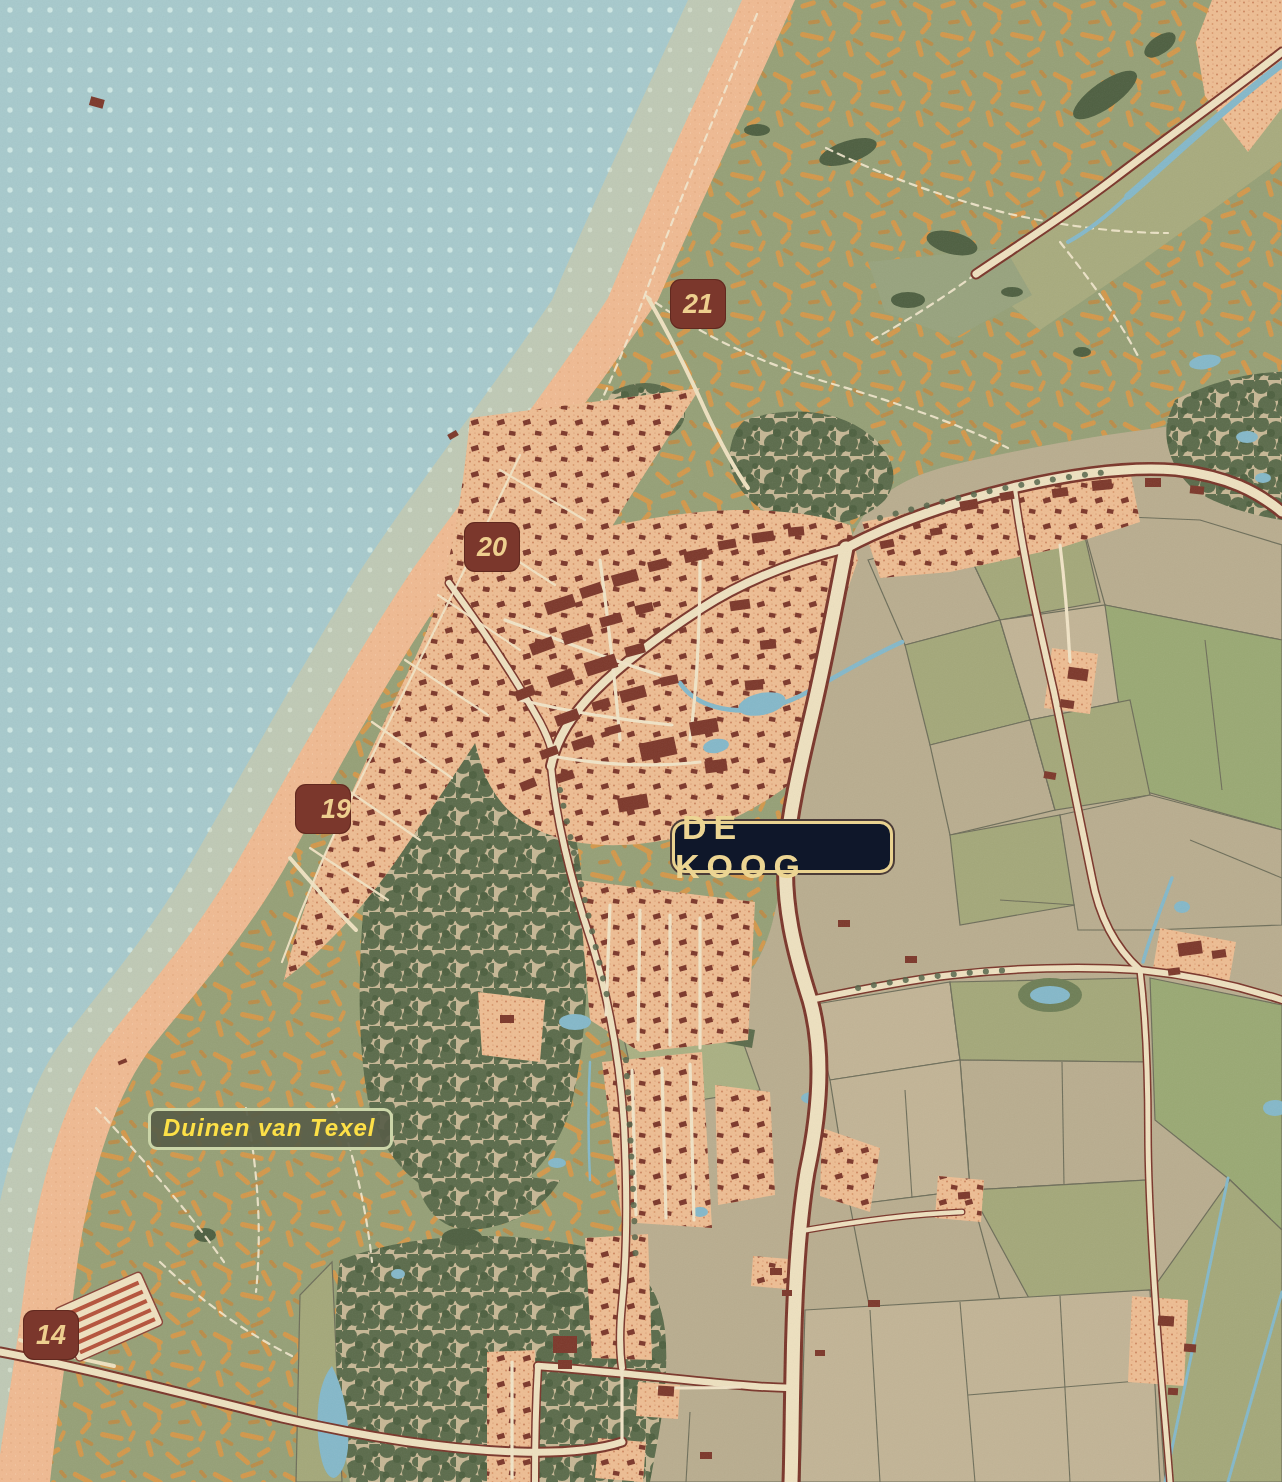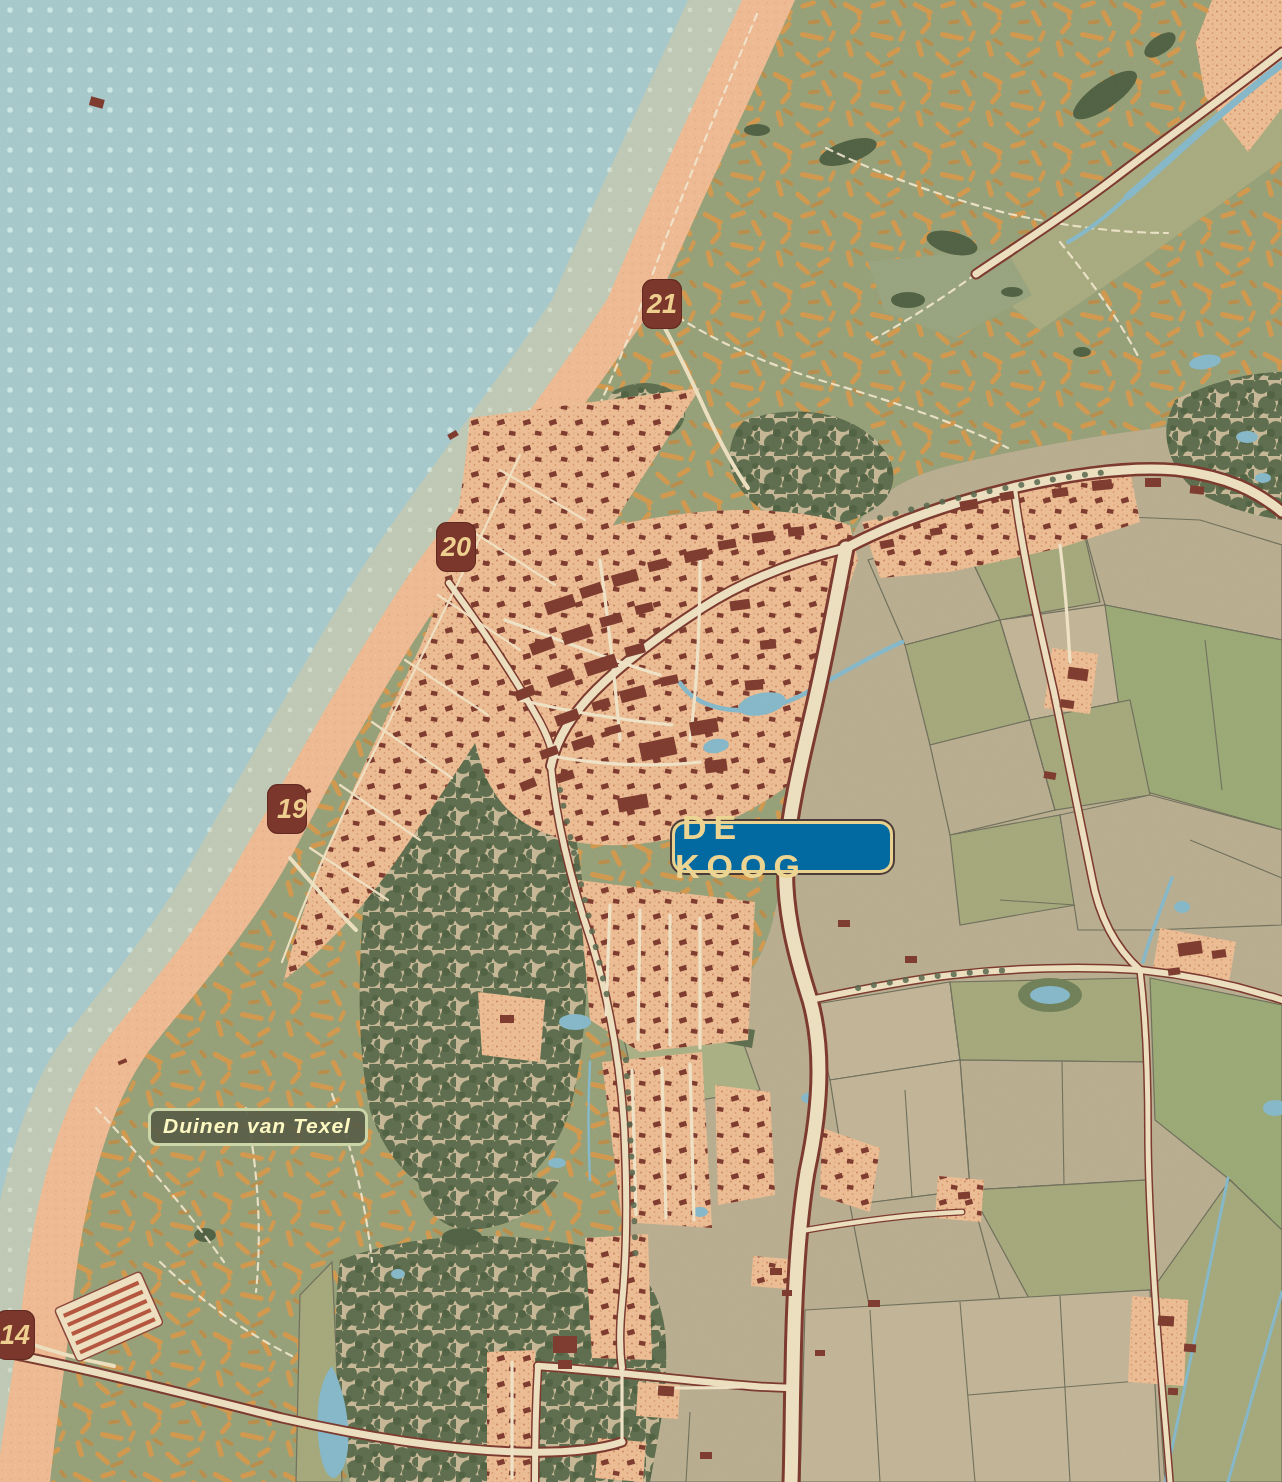--- a/index.html
+++ b/index.html
@@ -2,38 +2,39 @@
 <html><head>
 <meta charset="utf-8">
 <style>
   html,body{margin:0;padding:0;background:#8d8d7d;}
   #stage{position:relative;width:1282px;height:1482px;overflow:hidden;
          font-family:"Liberation Sans",sans-serif;background:#a7c9cc;}
   #map-svg{position:absolute;left:0;top:0;}
   .overlay{position:absolute;box-sizing:border-box;}
   .village-label{
     left:672px;top:821px;width:221px;height:52px;
-    background:#0369a1;border:3px solid #e9d290;border-radius:13px;
+    background:#0f172a;border:3px solid #e9d290;border-radius:13px;
     color:#ecd593;font-size:34px;font-weight:bold;letter-spacing:7px;
     display:flex;align-items:center;justify-content:center;
     text-indent:7px;
     box-shadow:0 0 0 2px #4b3c38;
   }
   .nature-label{
     left:148px;top:1108px;
     background:rgba(88,94,72,.93);border:3px solid #cbd5a8;border-radius:9px;
-    color:#fef9c3;font-size:21px;font-weight:bold;font-style:italic;
+    color:#fde047;font-size:24px;font-weight:bold;font-style:italic;
     padding:3px 14px 5px 12px;letter-spacing:1px;
   }
   .beach-post{
-    width:40px;height:50px;border-radius:11px;
+    width:56px;height:50px;border-radius:11px;
     background:#7b372c;color:#eecf8f;
     font-size:27px;font-weight:bold;font-style:italic;
     display:flex;align-items:center;justify-content:center;
     box-shadow:inset 0 0 0 1px rgba(60,20,12,.4);
+    margin-left:28px;
   }
   .post-21{left:642px;top:279px;}
   .post-20{left:436px;top:522px;}
   .post-19{left:267px;top:784px;justify-content:flex-end;}
   .post-17{left:-5px;top:1310px;}
 </style>
 </head>
 <body>
 
 <div id="stage">

